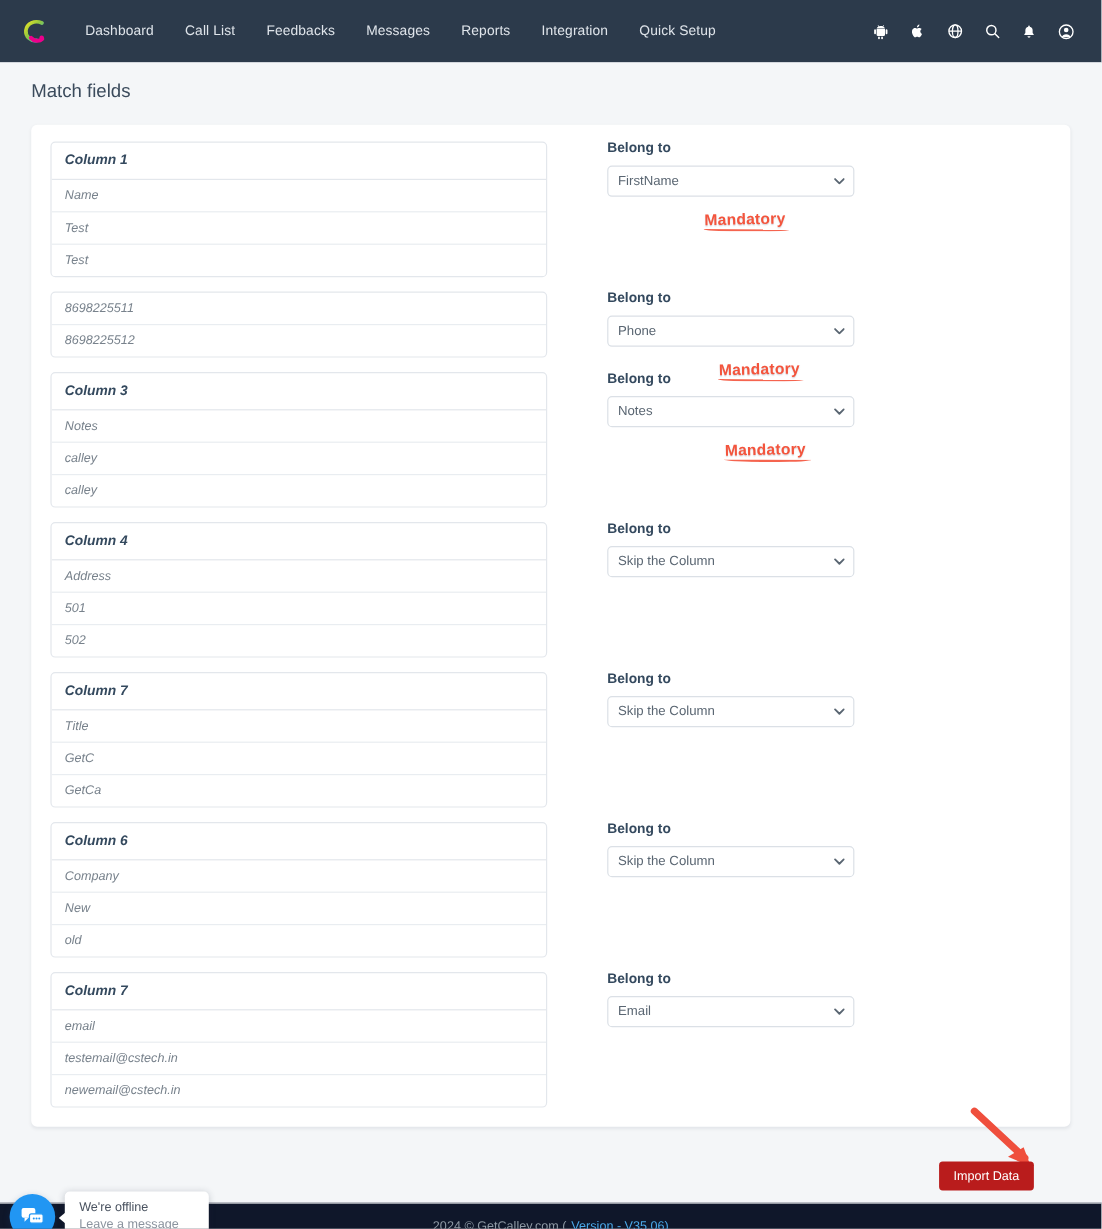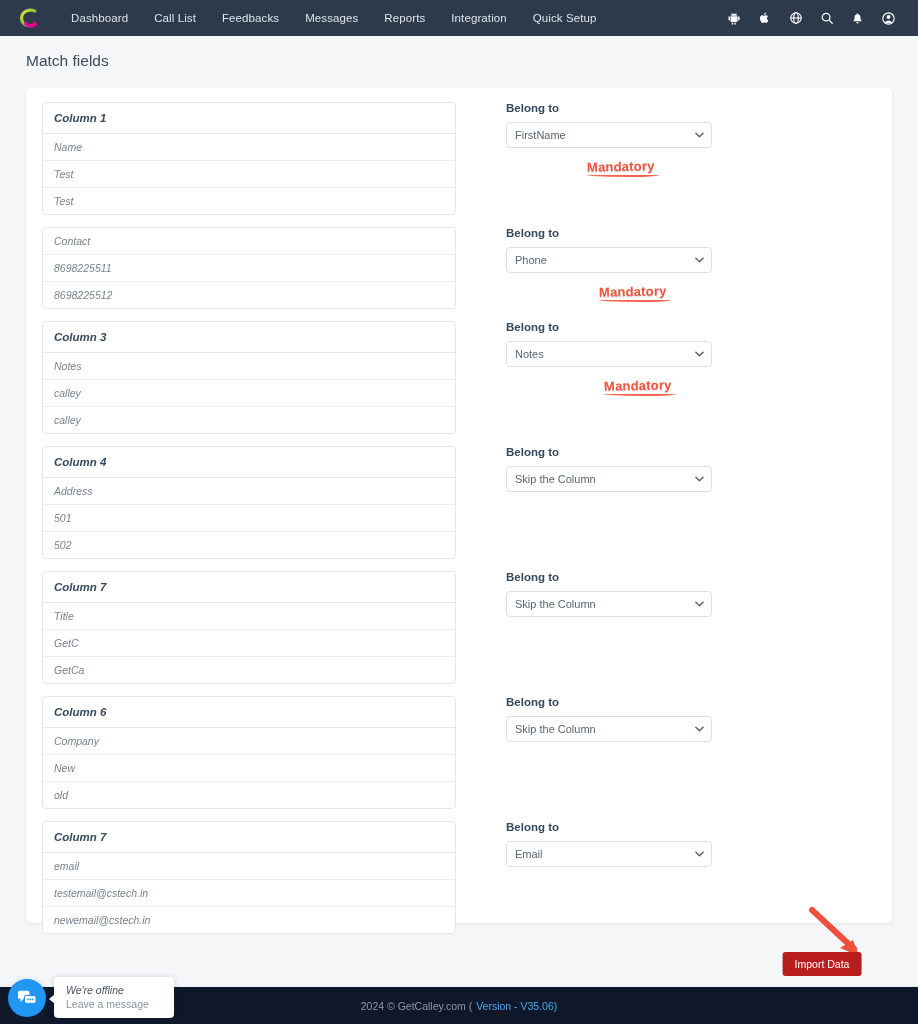--- a/index.html
+++ b/index.html
@@ -7,21 +7,21 @@
     margin: 0; padding: 0;
     width: 918px; height: 1024px;
     overflow: hidden;
     background: #f4f6f8;
     font-family: "Liberation Sans", sans-serif;
     -webkit-font-smoothing: antialiased;
   }
 
   
   .navbar {
-    height: 36px;
+    height: 52px;
     background: #2c3a4b;
     display: flex;
     align-items: center;
     padding: 0 14px 0 16px;
     position: relative;
   }
   .logo {
     width: 26px; height: 26px;
     position: relative;
     margin-right: 16px;
@@ -247,21 +247,21 @@
   }
   .chat-card::before {
     content: "";
     position: absolute;
     left: -5px; top: 17px;
     width: 0; height: 0;
     border-top: 5px solid transparent;
     border-bottom: 5px solid transparent;
     border-right: 6px solid #ffffff;
   }
-  .chat-title { font-size: 10.5px; color: #4a5360; font-style: italic; }
+  .chat-title { font-size: 10.5px; color: #4a5360; }
   .chat-sub { font-size: 10.5px; color: #8a939e; margin-top: 2px; }
 </style>
 </head>
 <body>
 
 <div class="navbar">
   <div class="logo">
     <svg width="26" height="26" viewBox="0 0 26 26" aria-hidden="true">
       <defs>
         <linearGradient id="lgA" x1="0" y1="0" x2="1" y2="1">
@@ -350,21 +350,20 @@
                   <polyline points="1,1 5,5 9,1"></polyline>
                 </svg>
             </span>
           </div>
           <span class="mandatory" style="left:131px; top:57px;">Mandatory</span>
         </div>
       </div>
 
       <div class="match-row" style="margin-bottom:12px;">
         <div class="col-table">
-          <div class="col-cell">Contact</div>
           <div class="col-cell">8698225511</div>
           <div class="col-cell">8698225512</div>
         </div>
         <div class="sel-block">
           <span class="sel-label">Belong to</span>
           <div class="sel-wrap">
             <select class="sel">
               <option>Phone</option>
             </select>
             <span class="sel-caret">

